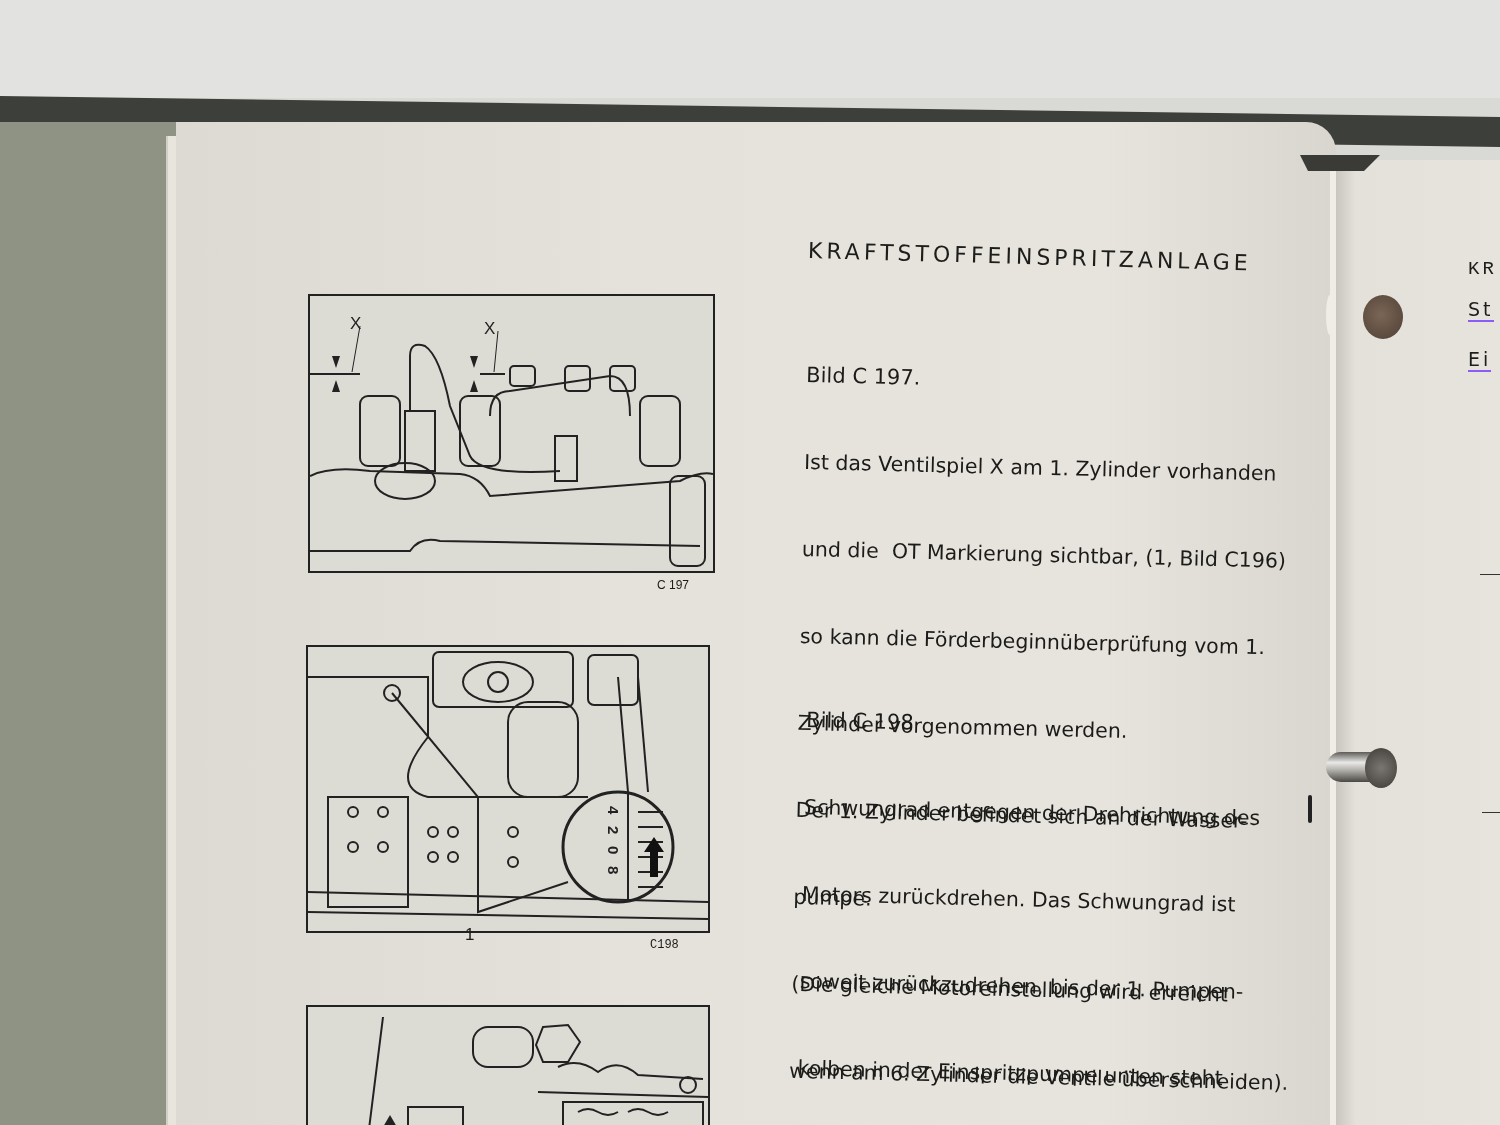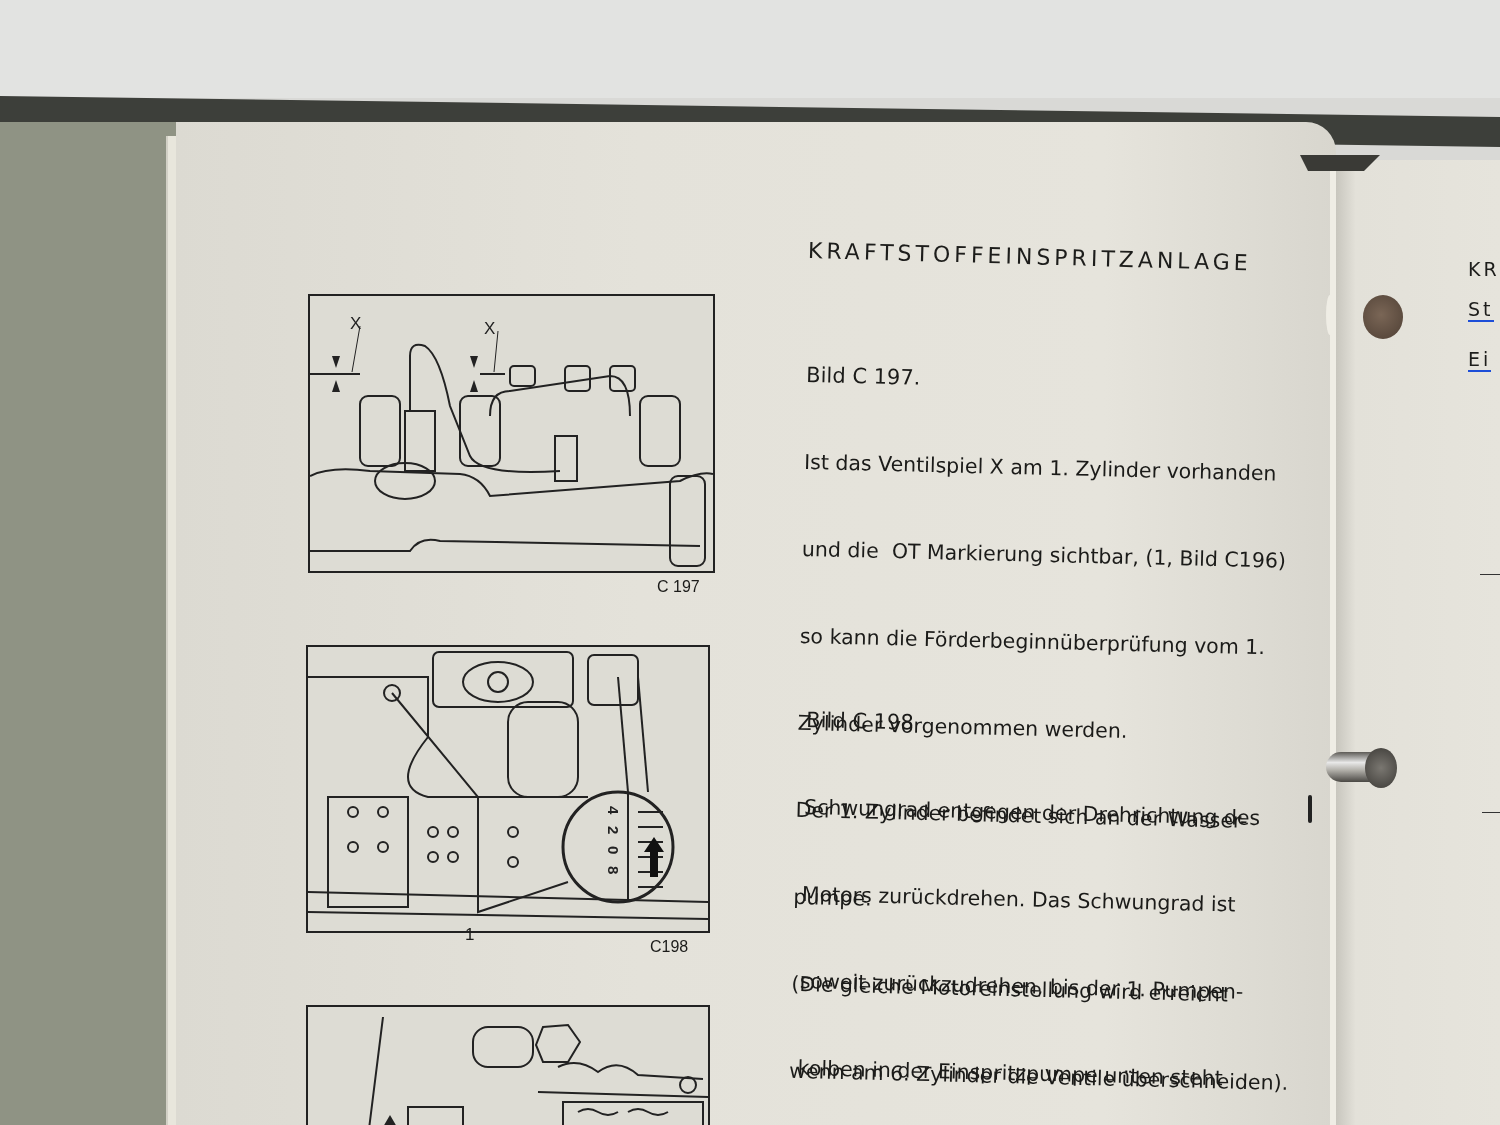--- a/index.html
+++ b/index.html
@@ -31,28 +31,28 @@
     .caption-block { position:absolute; color:#1b1b19; font-size:20.5px; line-height:29px; transform:rotate(1.4deg); transform-origin:left top; white-space:pre; }
     .caption-title { font-size:21px; }
     .block1 { left:808px; top:303px; }
     .block2 { left:808px; top:648px; }
     .figure {
       position:absolute; border:2px solid #222; background:#dddcd4; overflow:hidden;
     }
     .fig1 { left:308px; top:294px; width:403px; height:275px; }
     .fig2 { left:306px; top:645px; width:400px; height:284px; }
     .fig3 { left:306px; top:1005px; width:400px; height:130px; }
-    .fig-label { position:absolute; font-family:"Liberation Sans", sans-serif; font-size:16px; color:#1b1b19; }
+    .fig-label { position:absolute; font-family:"Liberation Sans", sans-serif; font-size:12px; color:#1b1b19; }
     .fig-svg { position:absolute; left:0; top:0; }
     .hole { position:absolute; border-radius:50%; background:radial-gradient(circle at 45% 45%, #7a6656, #4e3f34); }
     .ring { position:absolute; left:1326px; top:752px; width:70px; height:30px; border-radius:15px;
       background:linear-gradient(180deg,#5d5b56 0%,#e8e8e8 35%,#b3b1ab 60%,#4a4844 100%); }
     .ring-cap { position:absolute; left:1365px; top:748px; width:32px; height:40px; border-radius:50%; background:radial-gradient(circle,#7a7771,#3c3a36); }
     .right-text { position:absolute; left:1468px; font-size:19px; color:#1d1d1b; letter-spacing:3px; }
-    .underline { border-bottom:2px solid #1d4ed8; }
+    .underline { border-bottom:2px solid #8b5cf6; }
     .dash { position:absolute; height:1px; background:#333; }
   </style>
 </head>
 <body>
 
 <div class="wall"></div>
 <div class="binder-edge"></div>
 <div class="binder-cover"></div>
 <div class="page-stack"></div>
 
@@ -139,21 +139,21 @@
     <polygon points="342,230 342,205 336,205 346,190 356,205 350,205 350,230" fill="#111"></polygon>
     <g font-family="Liberation Sans, sans-serif" font-size="15" fill="#222" font-weight="bold">
       <text x="294" y="165" transform="rotate(90 300 165)">4</text>
       <text x="294" y="185" transform="rotate(90 300 185)">2</text>
       <text x="294" y="205" transform="rotate(90 300 205)">0</text>
       <text x="294" y="225" transform="rotate(90 300 225)">8</text>
     </g>
   </svg>
 </div>
 <div class="fig-label" style="left:465px; top:925px; font-size:17px;">1</div>
-<div class="fig-label" style="left:650px; top:938px;">C198</div>
+<div class="fig-label" style="left:650px; top:938px;font-family:Liberation Mono, monospace;">C198</div>
 
 <div class="figure fig3">
   <svg class="fig-svg" width="400" height="130" viewBox="0 0 400 130">
     <g fill="none" stroke="#222" stroke-width="2">
       <rect x="165" y="20" width="60" height="40" rx="15"></rect>
       <polygon points="235,20 260,18 272,35 260,55 235,55 228,38"></polygon>
       <path d="M230 85 L400 90"></path>
       <path d="M250 60 Q270 50 290 65 Q310 50 330 68 L395 72"></path>
       <circle cx="380" cy="78" r="8"></circle>
       <rect x="255" y="95" width="140" height="40"></rect>
@@ -198,17 +198,17 @@
   
   
 </div>
 
 <div class="hole" style="left:1363px; top:295px; width:40px; height:44px;"></div>
 <div class="hole" style="left:1326px; top:295px; width:8px; height:40px; background:#efede5;"></div>
 <div class="ring"></div>
 <div class="ring-cap"></div>
 <div class="dash" style="left:1308px; top:795px; width:4px; height:28px; background:#222; border-radius:2px;"></div>
 
-<div class="right-text" style="top:258px;">KR</div>
+<div class="right-text" style="top:258px;font-family:Liberation Mono, monospace;">KR</div>
 <div class="right-text underline" style="top:298px;">St</div>
 <div class="right-text underline" style="top:348px;">Ei</div>
 <div class="dash" style="left:1480px; top:574px; width:20px;"></div>
 <div class="dash" style="left:1482px; top:812px; width:18px;"></div>
 
 </body></html>

